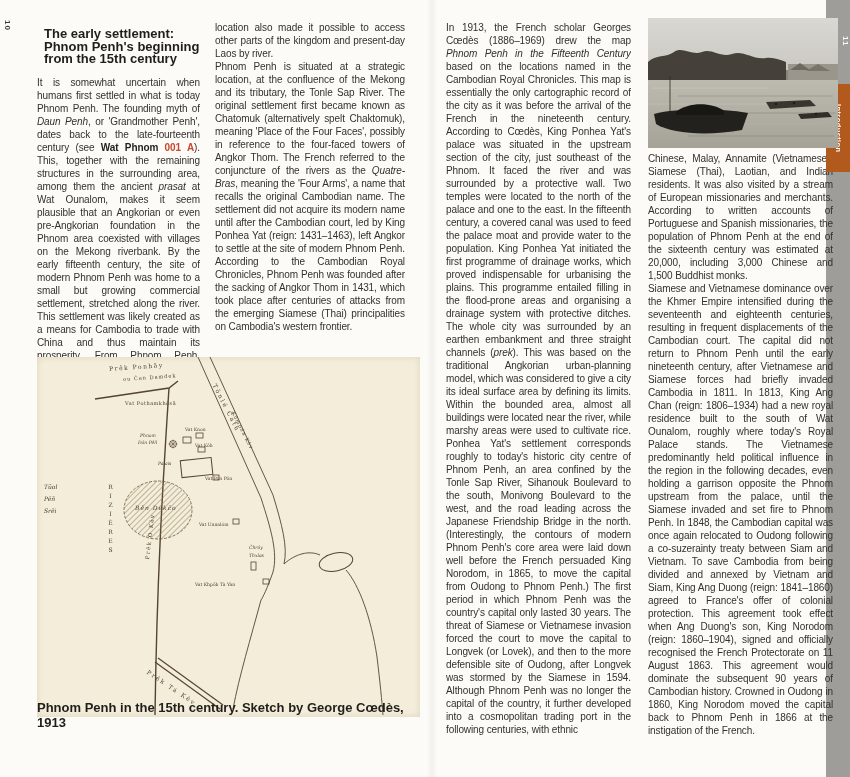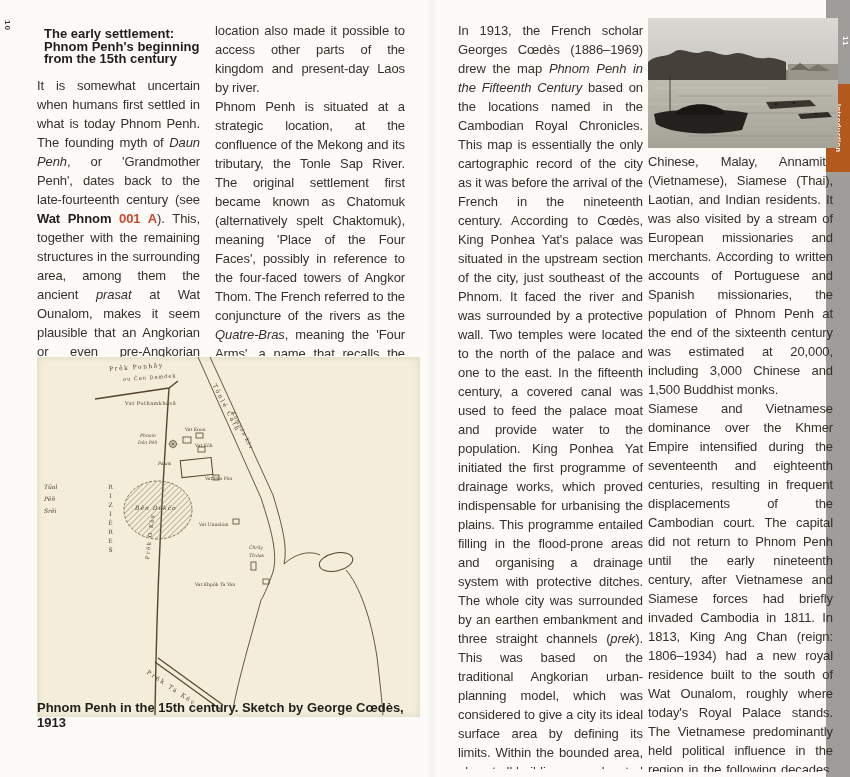--- a/index.html
+++ b/index.html
@@ -13,26 +13,26 @@
   .pagenum-left{position:absolute;left:3px;top:20px;writing-mode:vertical-rl;
           font-size:8px;font-weight:bold;color:#3a3934;letter-spacing:1px;}
   .pagenum-right{position:absolute;left:826px;top:36px;width:24px;text-align:center;
           writing-mode:vertical-rl;font-size:8px;font-weight:bold;color:#ffffff;letter-spacing:1px;}
   .intro-tab{position:absolute;left:826px;top:84px;width:24px;height:88px;background:#b2591d;
           display:flex;align-items:center;justify-content:center;}
   .intro-tab span{writing-mode:vertical-rl;font-size:7.5px;font-weight:bold;color:#ffffff;letter-spacing:0.4px;}
   
   .heading{position:absolute;left:37px;top:21px;width:172px;margin:7px;
           font-size:13px;line-height:12.6px;font-weight:bold;color:#1f1e1a;}
-  .col{position:absolute;font-size:13px;line-height:19px;letter-spacing:-0.1px;
+  .col{position:absolute;font-size:10px;line-height:13px;letter-spacing:-0.1px;
           text-align:justify;overflow:hidden;}
   .col .para{margin:0;}
   .col-l1{left:37px;top:76px;width:163px;height:292px;}
   .col-l2{left:215px;top:21px;width:190px;height:335px;}
-  .col-r1{left:458px;top:21px;width:185px;height:748px;}
+  .col-r1{left:446px;top:21px;width:185px;height:748px;}
   .col-r2{left:648px;top:152px;width:185px;height:620px;}
   .seg-i{font-style:italic;}
   .seg-b{font-weight:bold;color:#1f1e1a;}
   .seg-rb{font-weight:bold;color:#c9472b;}
   
   .map{position:absolute;left:37px;top:357px;width:383px;height:360px;margin:0;
           background:#f3edda;box-shadow:inset 0 0 6px rgba(120,95,50,0.18);}
   .map svg{position:absolute;left:0;top:0;}
   .map-overlay{position:absolute;left:0;top:0;width:100%;height:100%;}
   .map-label{position:absolute;font-family:"DejaVu Serif","Liberation Serif",serif;

